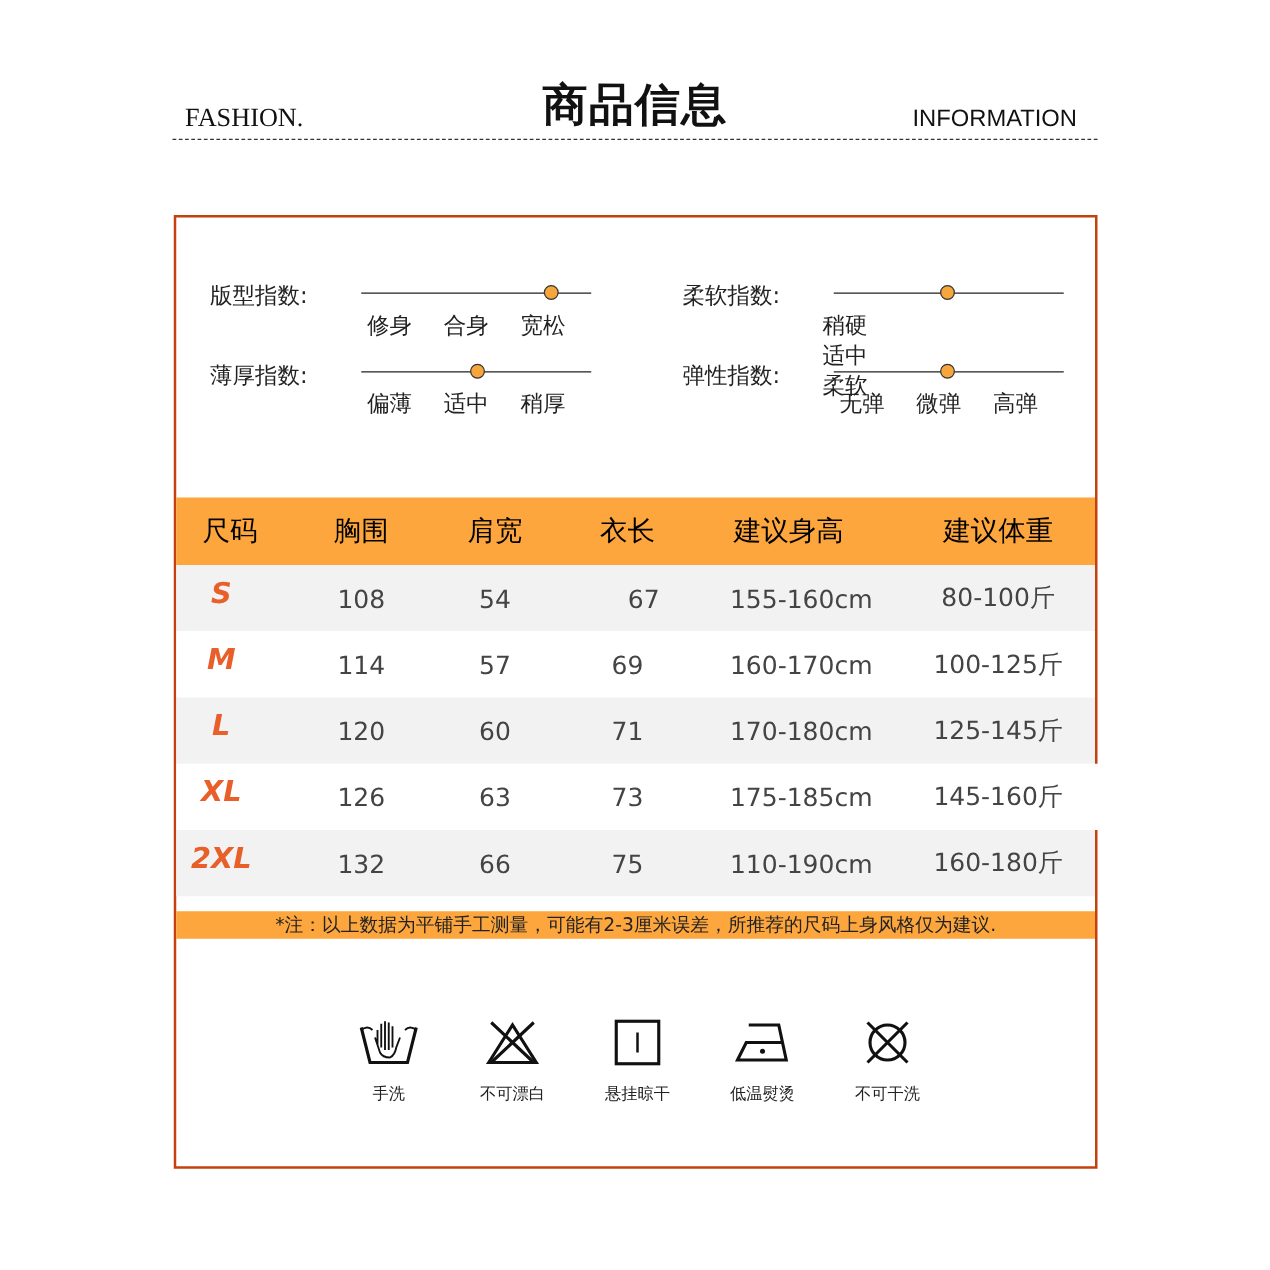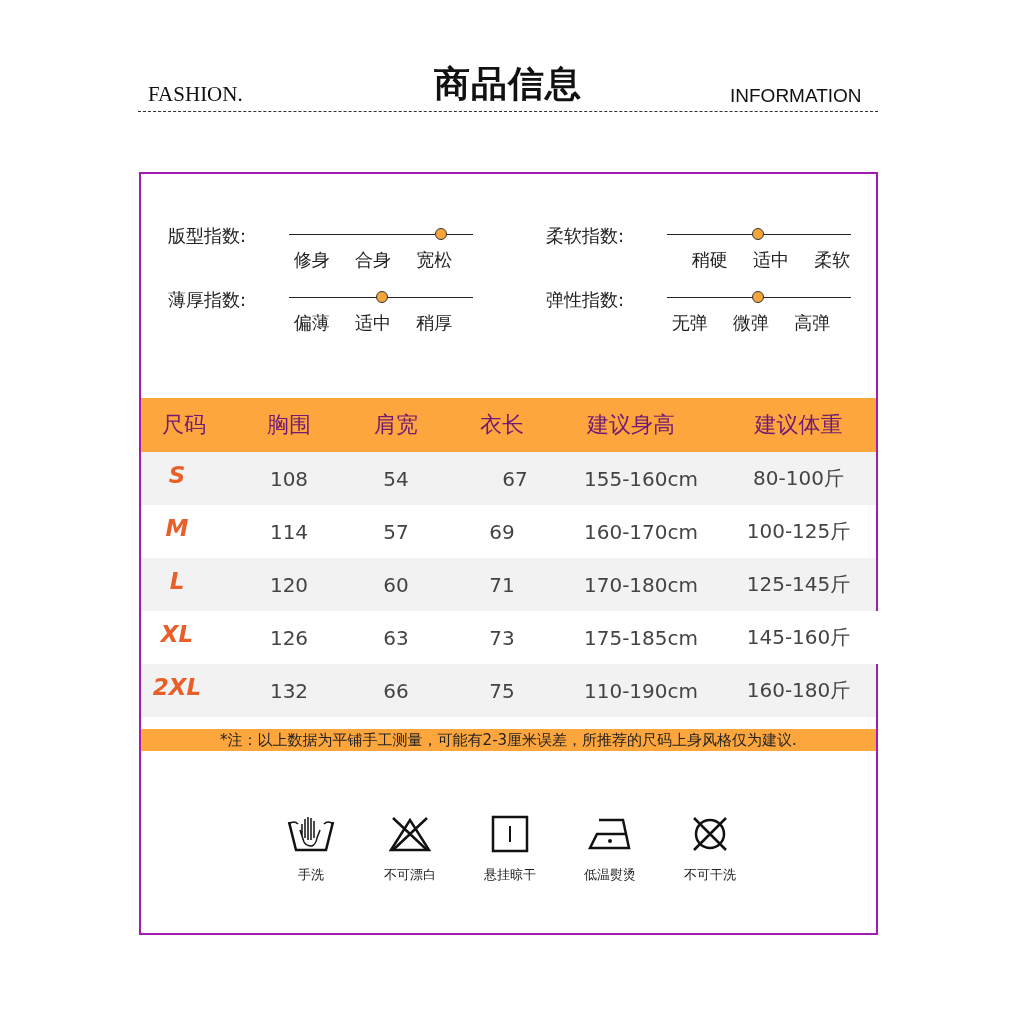--- a/index.html
+++ b/index.html
@@ -1,29 +1,29 @@
 <!DOCTYPE html>
 <html><head>
 <meta charset="utf-8">
 <style>
   html,body{margin:0;padding:0;background:#fff;}
   body{width:1016px;height:1016px;position:relative;overflow:hidden;font-family:"DejaVu Sans",sans-serif;color:#222;}
   .hdr-left{position:absolute;left:148px;top:82px;font-family:"Liberation Serif",serif;font-size:21px;color:#111;}
   .hdr-title{position:absolute;left:0;width:1016px;top:60px;text-align:center;font-size:36px;font-weight:bold;color:#111;letter-spacing:1px;}
   .hdr-right{position:absolute;left:730px;top:85px;font-family:"Liberation Sans",sans-serif;font-size:19px;color:#111;}
   .hdr-rule{position:absolute;left:138px;top:111px;width:740px;border-top:1.5px dashed #333;}
-  .box{position:absolute;left:139px;top:172px;width:735px;height:759px;border:2px solid #a21caf;}
+  .box{position:absolute;left:139px;top:172px;width:735px;height:759px;border:2px solid #c2410c;}
   .idx-label{position:absolute;font-size:18px;}
   .idx-line{position:absolute;height:0;border-top:1.5px solid #222;width:184px;}
   .idx-dot{position:absolute;width:10px;height:10px;border-radius:50%;background:#f7a63b;border:1.5px solid #333;top:-7px;}
   .idx-opts{position:absolute;width:184px;display:flex;justify-content:space-around;font-size:18px;}
   .thead{position:absolute;left:0;top:224px;width:735px;height:54px;background:#fca63d;}
   .row{position:absolute;left:0;width:735px;height:53px;}
   .cell{position:absolute;top:0;height:100%;display:flex;align-items:center;justify-content:center;font-family:"DejaVu Sans",sans-serif;}
-  .th{font-size:22px;color:#701a75;}
+  .th{font-size:22px;color:#000000;}
   .td{font-size:20px;color:#444;}
   .size{font-style:italic;font-weight:bold;color:#e85f2a;font-size:23px;}
   .note{position:absolute;left:0;top:555px;width:735px;height:22px;background:#fca63d;display:flex;align-items:center;justify-content:center;font-size:15px;color:#222;}
   .care{position:absolute;top:640px;width:80px;text-align:center;}
   .care svg{display:block;margin:0 auto;}
   .care-label{font-size:13px;margin-top:12px;color:#222;}
 </style>
 </head>
 <body>
 
@@ -44,21 +44,21 @@
       <span>合身</span>
       <span>宽松</span>
     </div>
   </div>
 
   <div>
     <div class="idx-label" style="left:405px;top:50px;">柔软指数:</div>
     <div class="idx-line" style="left:526px;top:60px;">
       <div class="idx-dot" style="left:85px;"></div>
     </div>
-    <div class="idx-opts" style="left:538px;top:74px;">
+    <div class="idx-opts" style="left:517px;top:74px;flex-direction:column;">
       <span>稍硬</span>
       <span>适中</span>
       <span>柔软</span>
     </div>
   </div>
 
   <div>
     <div class="idx-label" style="left:27px;top:114px;">薄厚指数:</div>
     <div class="idx-line" style="left:148px;top:123px;">
       <div class="idx-dot" style="left:87px;"></div>

